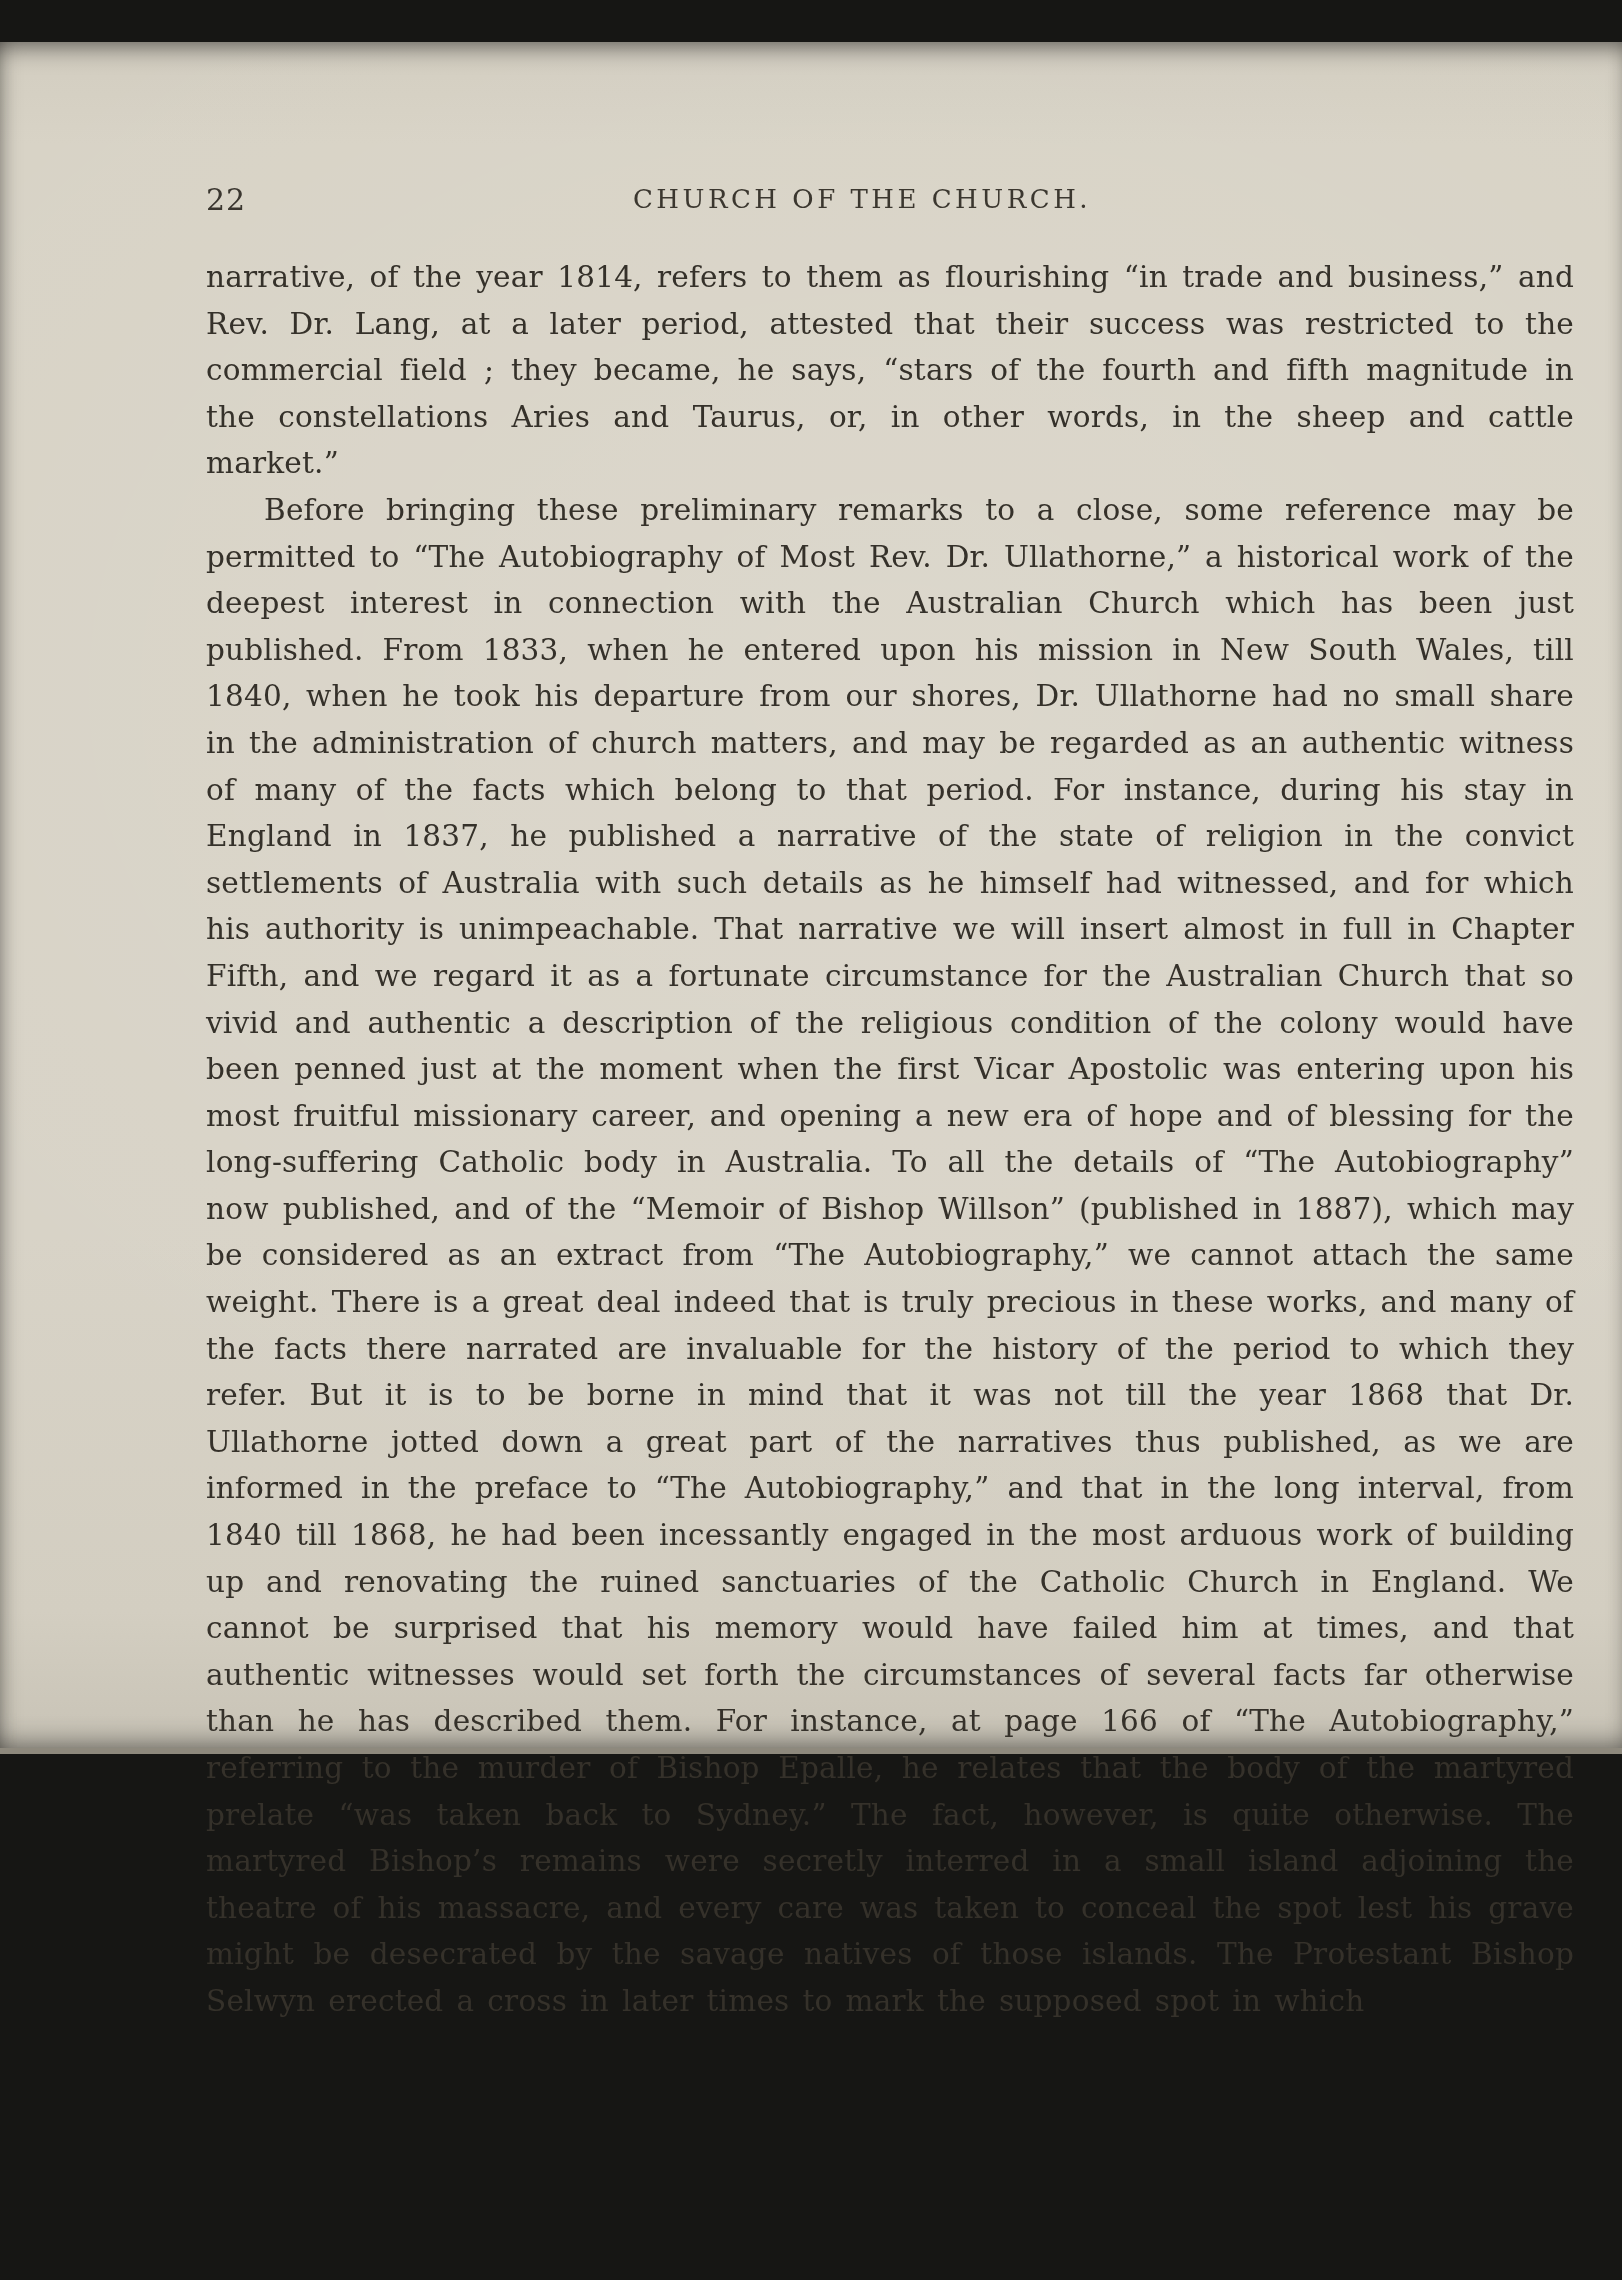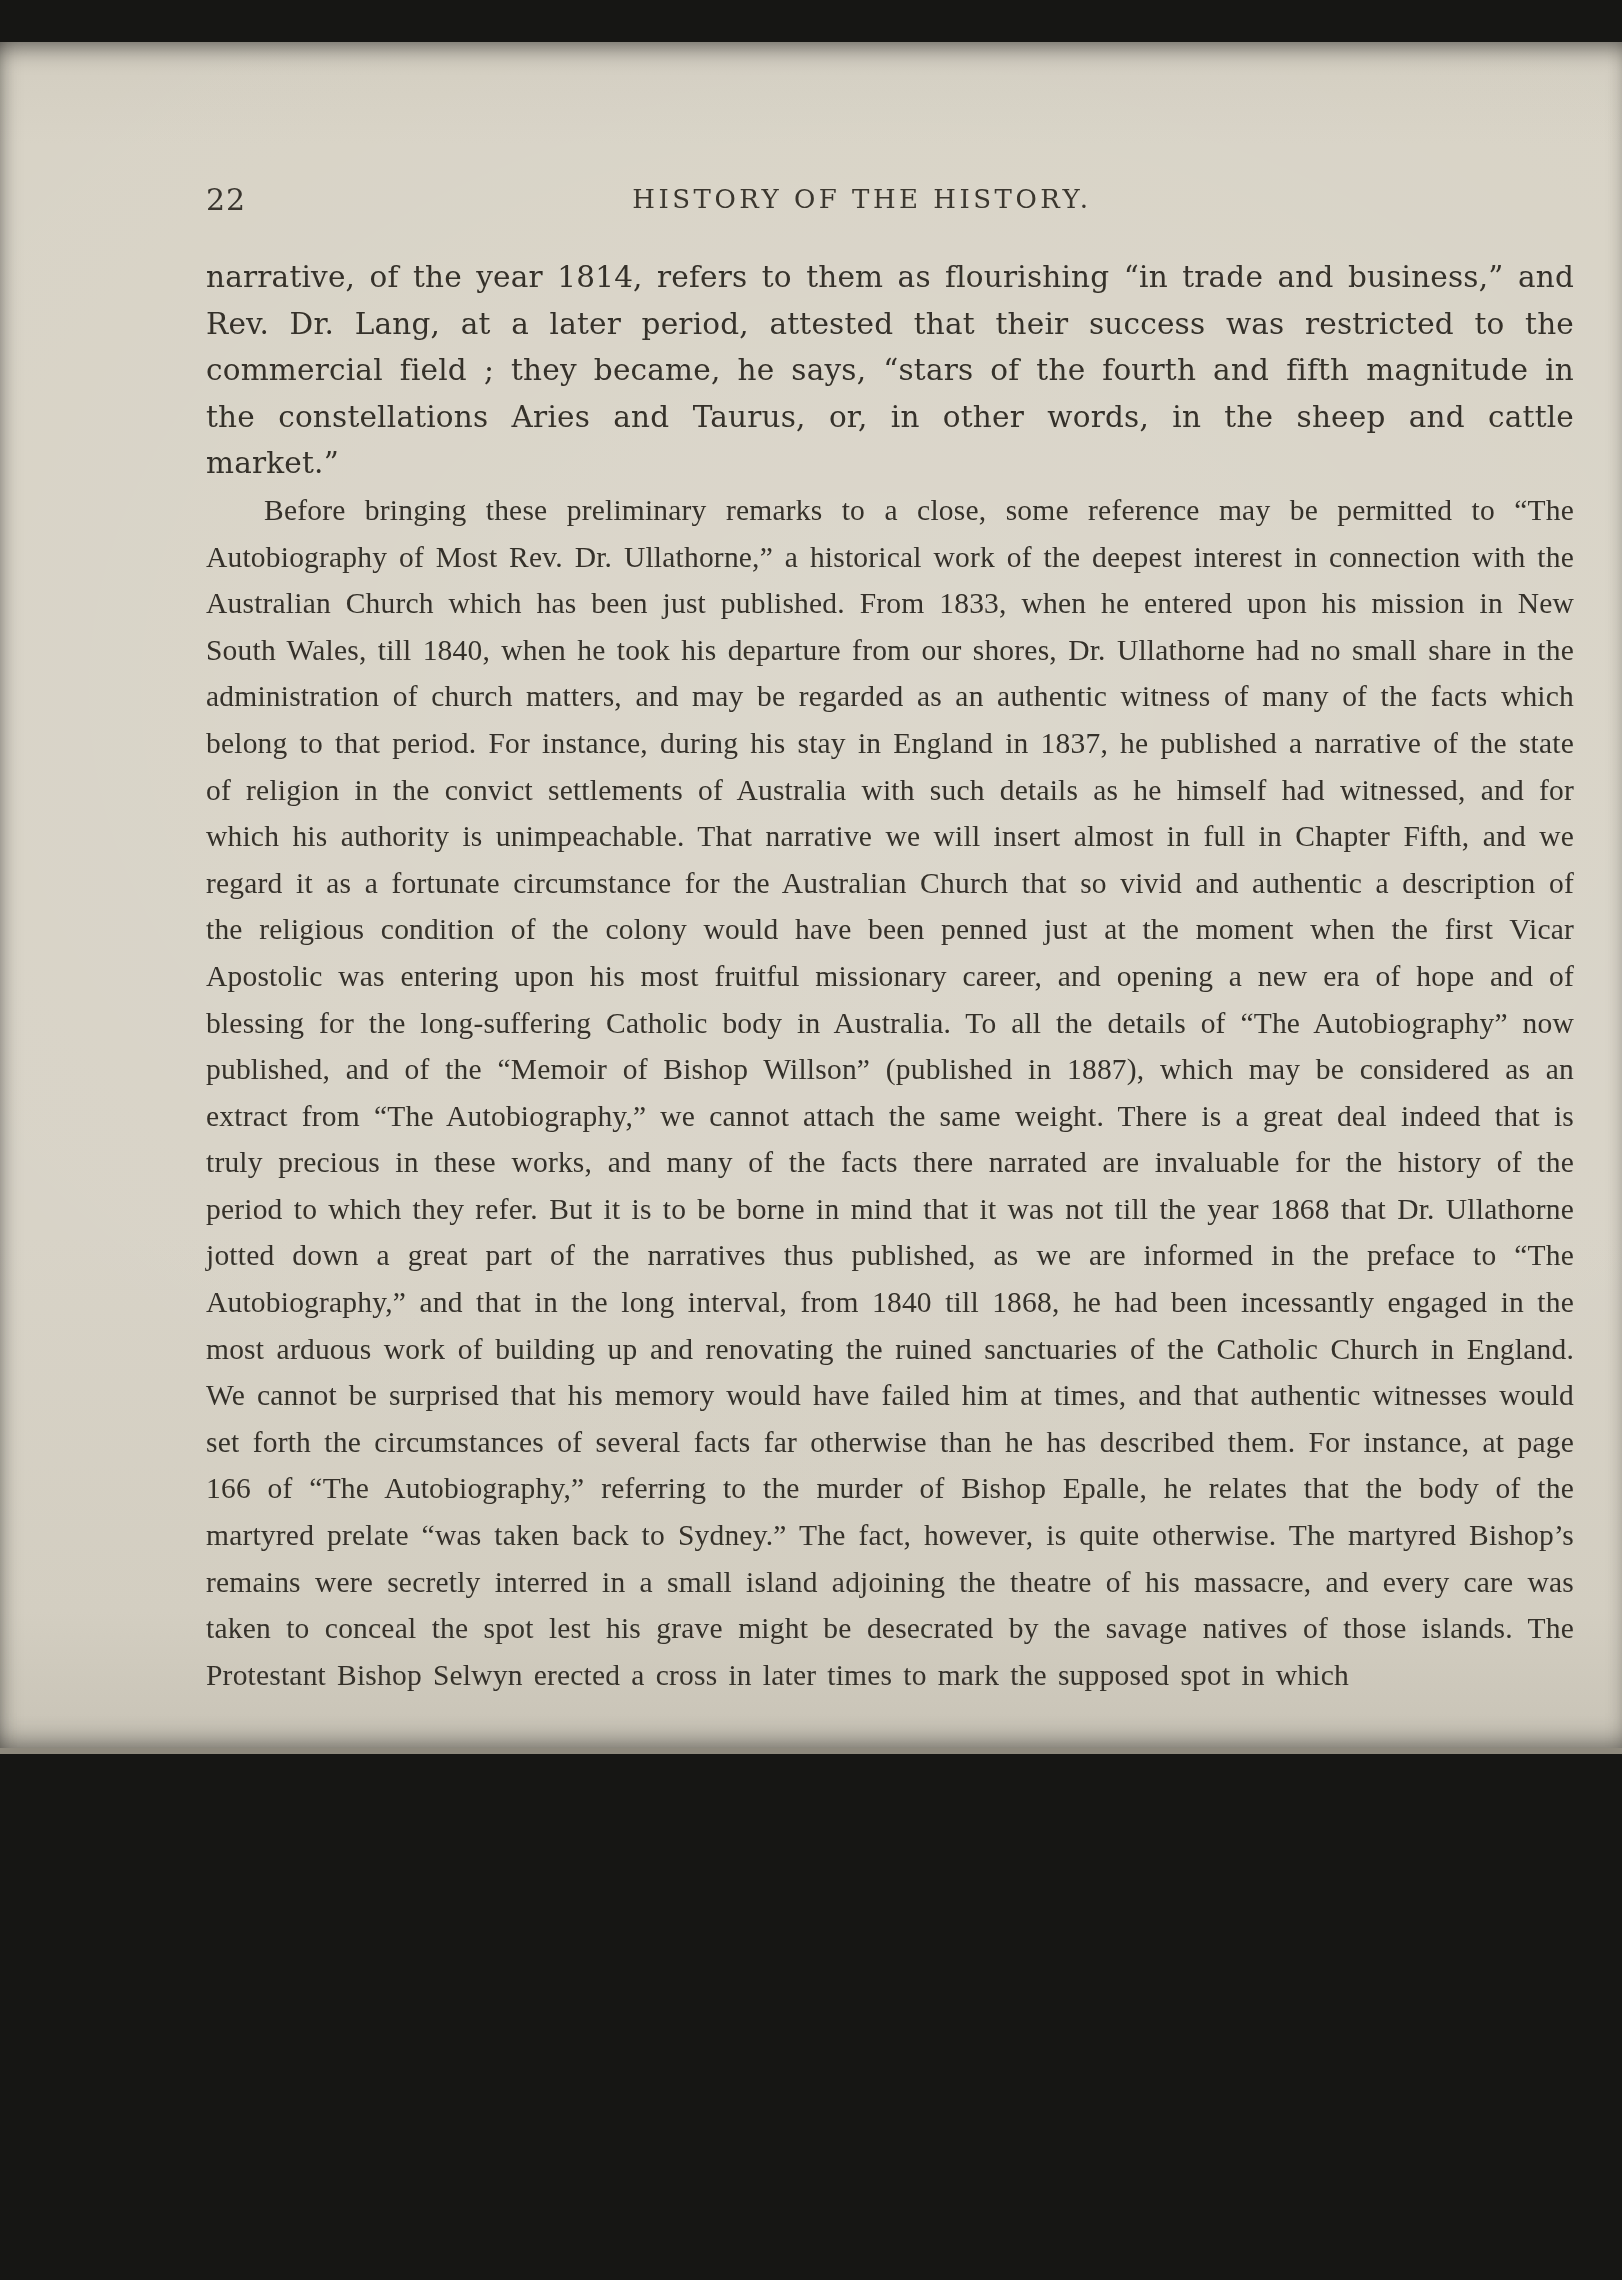--- a/index.html
+++ b/index.html
@@ -65,31 +65,31 @@
     font-size: 29.5px;
     line-height: 46.6px;
     color: #35312a;
     text-align: justify;
     word-spacing: 3.5px;
     letter-spacing: 0.2px;
     text-rendering: optimizeLegibility;
   }
 
   .para { margin: 0; }
-  .para.indent { text-indent: 58px; font-family: Liberation Serif, serif; }
+  .para.indent { text-indent: 58px; }
 </style>
 </head>
 <body>
 
 <div class="scan">
   <div class="page">
 
     <header class="page-header">
       <span class="page-number">22</span>
-      <span class="running-title">HISTORY OF THE HISTORY.</span>
+      <span class="running-title">CHURCH OF THE CHURCH.</span>
     </header>
 
     <main class="body-text">
       <p class="para no-indent">narrative, of the year 1814, refers to them as flourishing “in trade and business,” and Rev. Dr. Lang, at a later period, attested that their success was restricted to the commercial field ; they became, he says, “stars of the fourth and fifth magnitude in the constellations Aries and Taurus, or, in other words, in the sheep and cattle market.”</p>
       <p class="para indent">Before bringing these preliminary remarks to a close, some reference may be permitted to “The Autobiography of Most Rev. Dr. Ullathorne,” a historical work of the deepest interest in connection with the Australian Church which has been just published.  From 1833, when he entered upon his mission in New South Wales, till 1840, when he took his departure from our shores, Dr. Ullathorne had no small share in the administration of church matters, and may be regarded as an authentic witness of many of the facts which belong to that period.  For instance, during his stay in England in 1837, he published a narrative of the state of religion in the convict settlements of Australia with such details as he himself had witnessed, and for which his authority is unimpeachable.  That narrative we will insert almost in full in Chapter Fifth, and we regard it as a fortunate circumstance for the Australian Church that so vivid and authentic a description of the religious condition of the colony would have been penned just at the moment when the first Vicar Apostolic was entering upon his most fruitful missionary career, and opening a new era of hope and of blessing for the long-suffering Catholic body in Australia.  To all the details of “The Autobiography” now published, and of the “Memoir of Bishop Willson” (published in 1887), which may be considered as an extract from “The Autobiography,” we cannot attach the same weight.  There is a great deal indeed that is truly precious in these works, and many of the facts there narrated are invaluable for the history of the period to which they refer.  But it is to be borne in mind that it was not till the year 1868 that Dr. Ullathorne jotted down a great part of the narratives thus published, as we are informed in the preface to “The Autobiography,” and that in the long interval, from 1840 till 1868, he had been incessantly engaged in the most arduous work of building up and renovating the ruined sanctuaries of the Catholic Church in England.  We cannot be surprised that his memory would have failed him at times, and that authentic witnesses would set forth the circumstances of several facts far otherwise than he has described them.  For instance, at page 166 of “The Autobiography,” referring to the murder of Bishop Epalle, he relates that the body of the martyred prelate “was taken back to Sydney.”  The fact, however, is quite otherwise.  The martyred Bishop’s remains were secretly interred in a small island adjoining the theatre of his massacre, and every care was taken to conceal the spot lest his grave might be desecrated by the savage natives of those islands.  The Protestant Bishop Selwyn erected a cross in later times to mark the supposed spot in which</p>
     </main>
 
   </div>
 </div>
 

